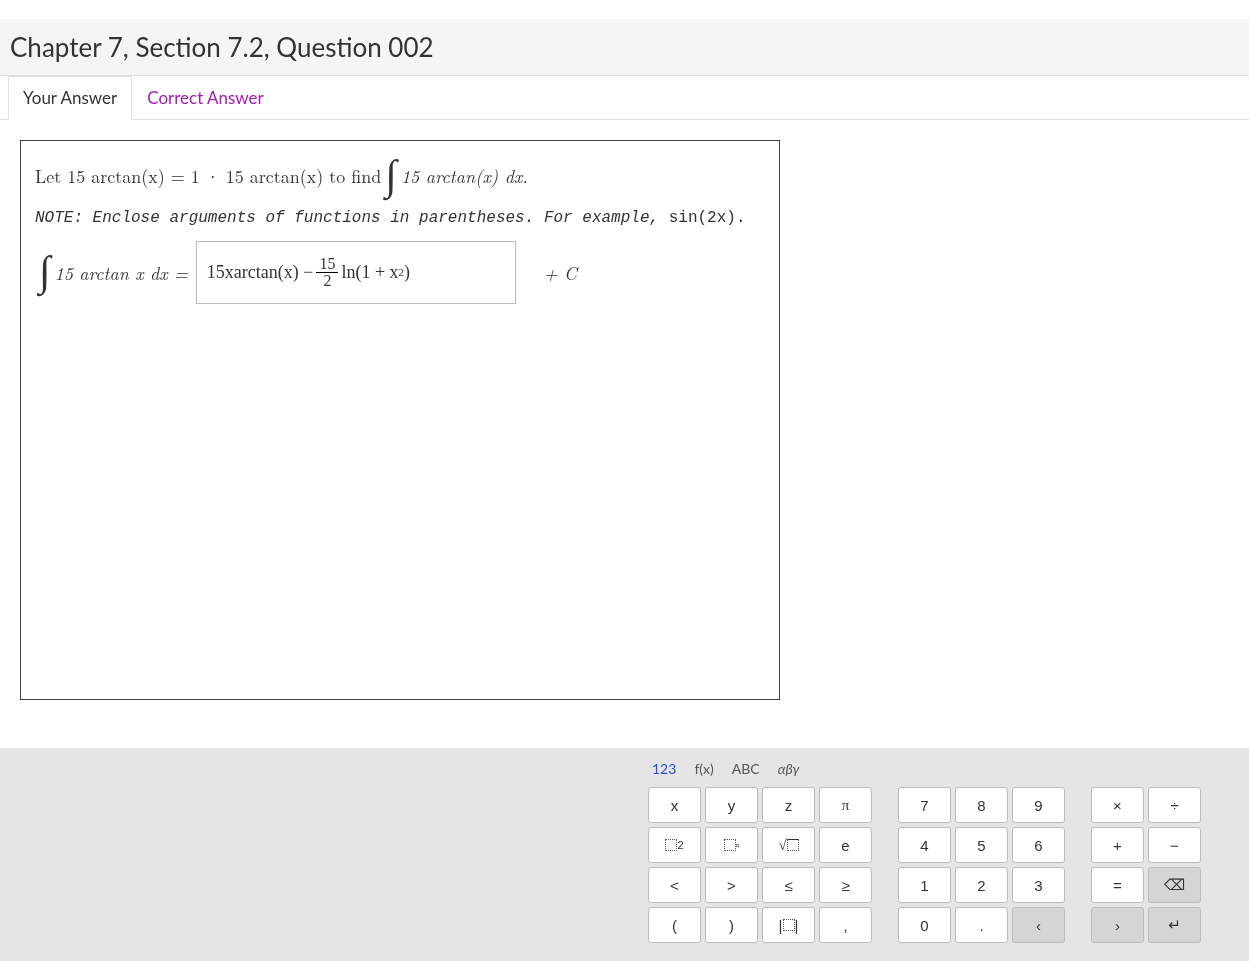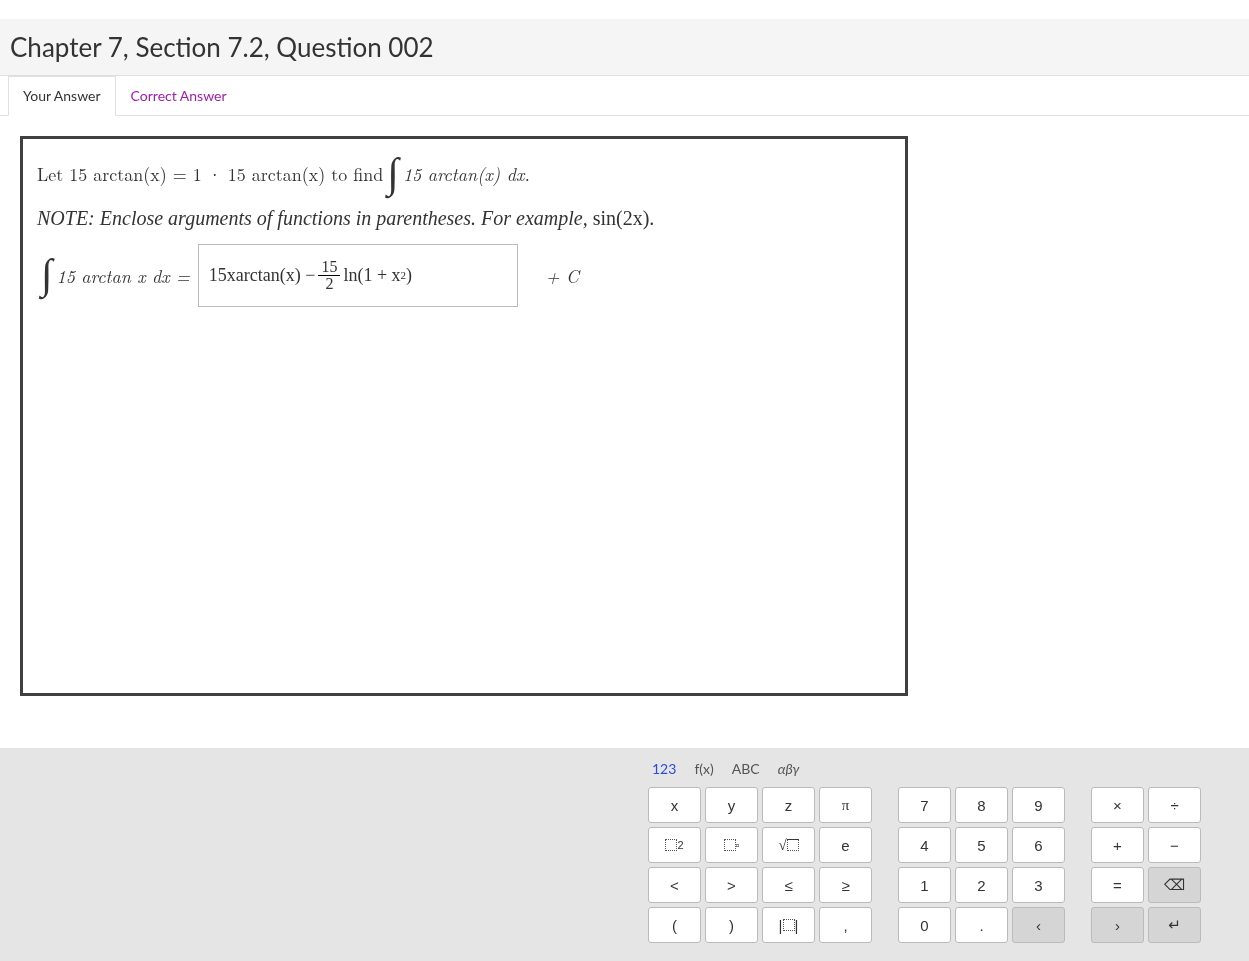--- a/index.html
+++ b/index.html
@@ -19,53 +19,53 @@
     font-weight: 400;
     color: #333;
   }
   .tabs {
     display: flex;
     border-bottom: 1px solid #e0e0e0;
     padding-left: 8px;
   }
   .tab {
     padding: 10px 14px;
-    font-size: 14px;
+    font-size: 17px;
     border: 1px solid transparent;
     cursor: pointer;
   }
   .tab.active {
     border: 1px solid #e0e0e0;
     border-bottom: 1px solid #fff;
     margin-bottom: -1px;
     background: #fff;
     color: #333;
   }
   .tab.link { color: #a21caf; }
   .content {
     padding: 20px;
   }
   .question-box {
-    border: 3px solid #404040;
-    width: 888px;
+    border: 1px solid #404040;
+    width: 760px;
     height: 560px;
     padding: 18px 14px;
   }
   .math-line {
     font-family: "Latin Modern Roman", "STIX", "Cambria Math", Georgia, serif;
     font-size: 18px;
     display: flex;
     align-items: center;
     flex-wrap: wrap;
     margin-bottom: 16px;
   }
   .note {
-    font-family: Liberation Serif, serif;
+    font-family: Liberation Mono, monospace;
     font-style: italic;
-    font-size: 20px;
+    font-size: 16px;
     margin-bottom: 14px;
   }
   .note .nonitalic { font-style: normal; }
   .integral-big {
     font-size: 42px;
     font-family: "STIX", "Cambria Math", Georgia, serif;
     line-height: 0.8;
     margin: 0 4px;
   }
   .answer-row {

